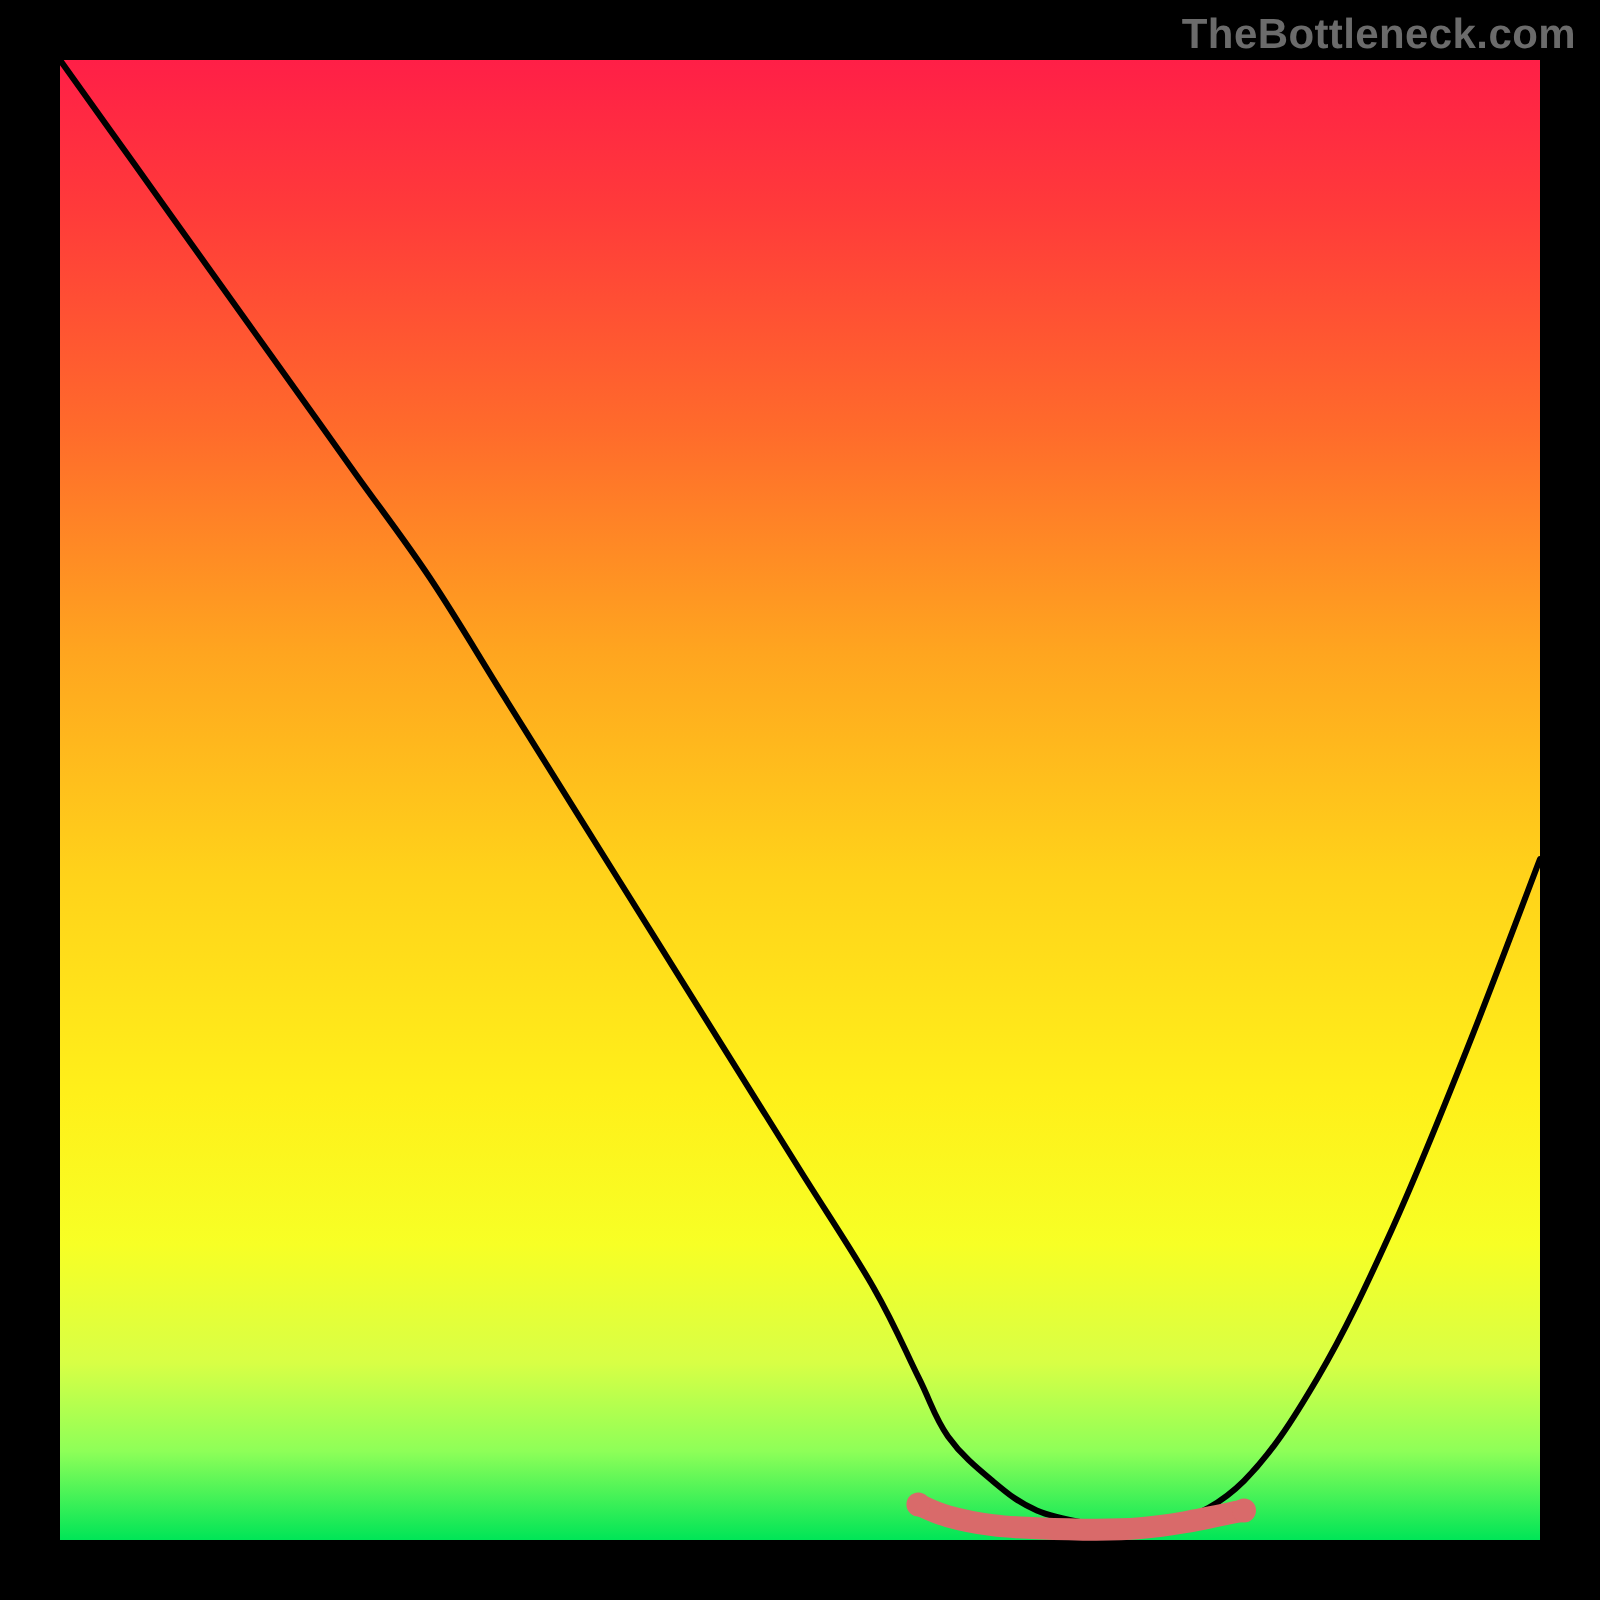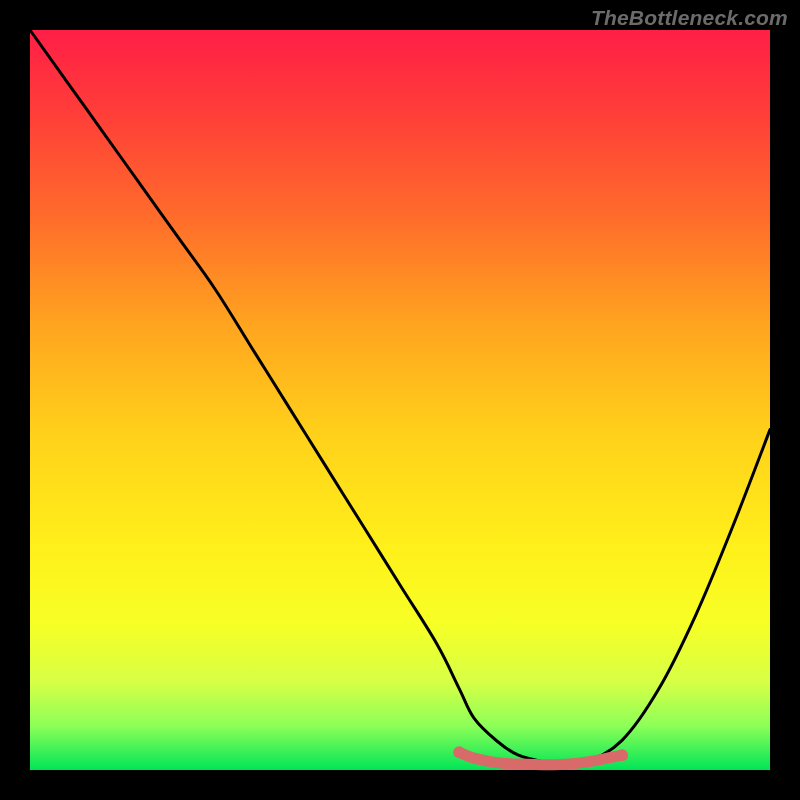--- a/index.html
+++ b/index.html
@@ -19,21 +19,20 @@
   }
   .watermark {
     position: absolute;
     top: 6px;
     right: 12px;
     color: #6b6b6b;
     font-size: 21px;
     font-weight: 600;
     letter-spacing: 0.2px;
     z-index: 10;
-    font-style: italic;
   }
   .plot-area {
     position: absolute;
     left: 30px;
     top: 30px;
     width: 740px;
     height: 740px;
     background: linear-gradient(to bottom,
       #ff1f47 0%,
       #ff3a3a 10%,

